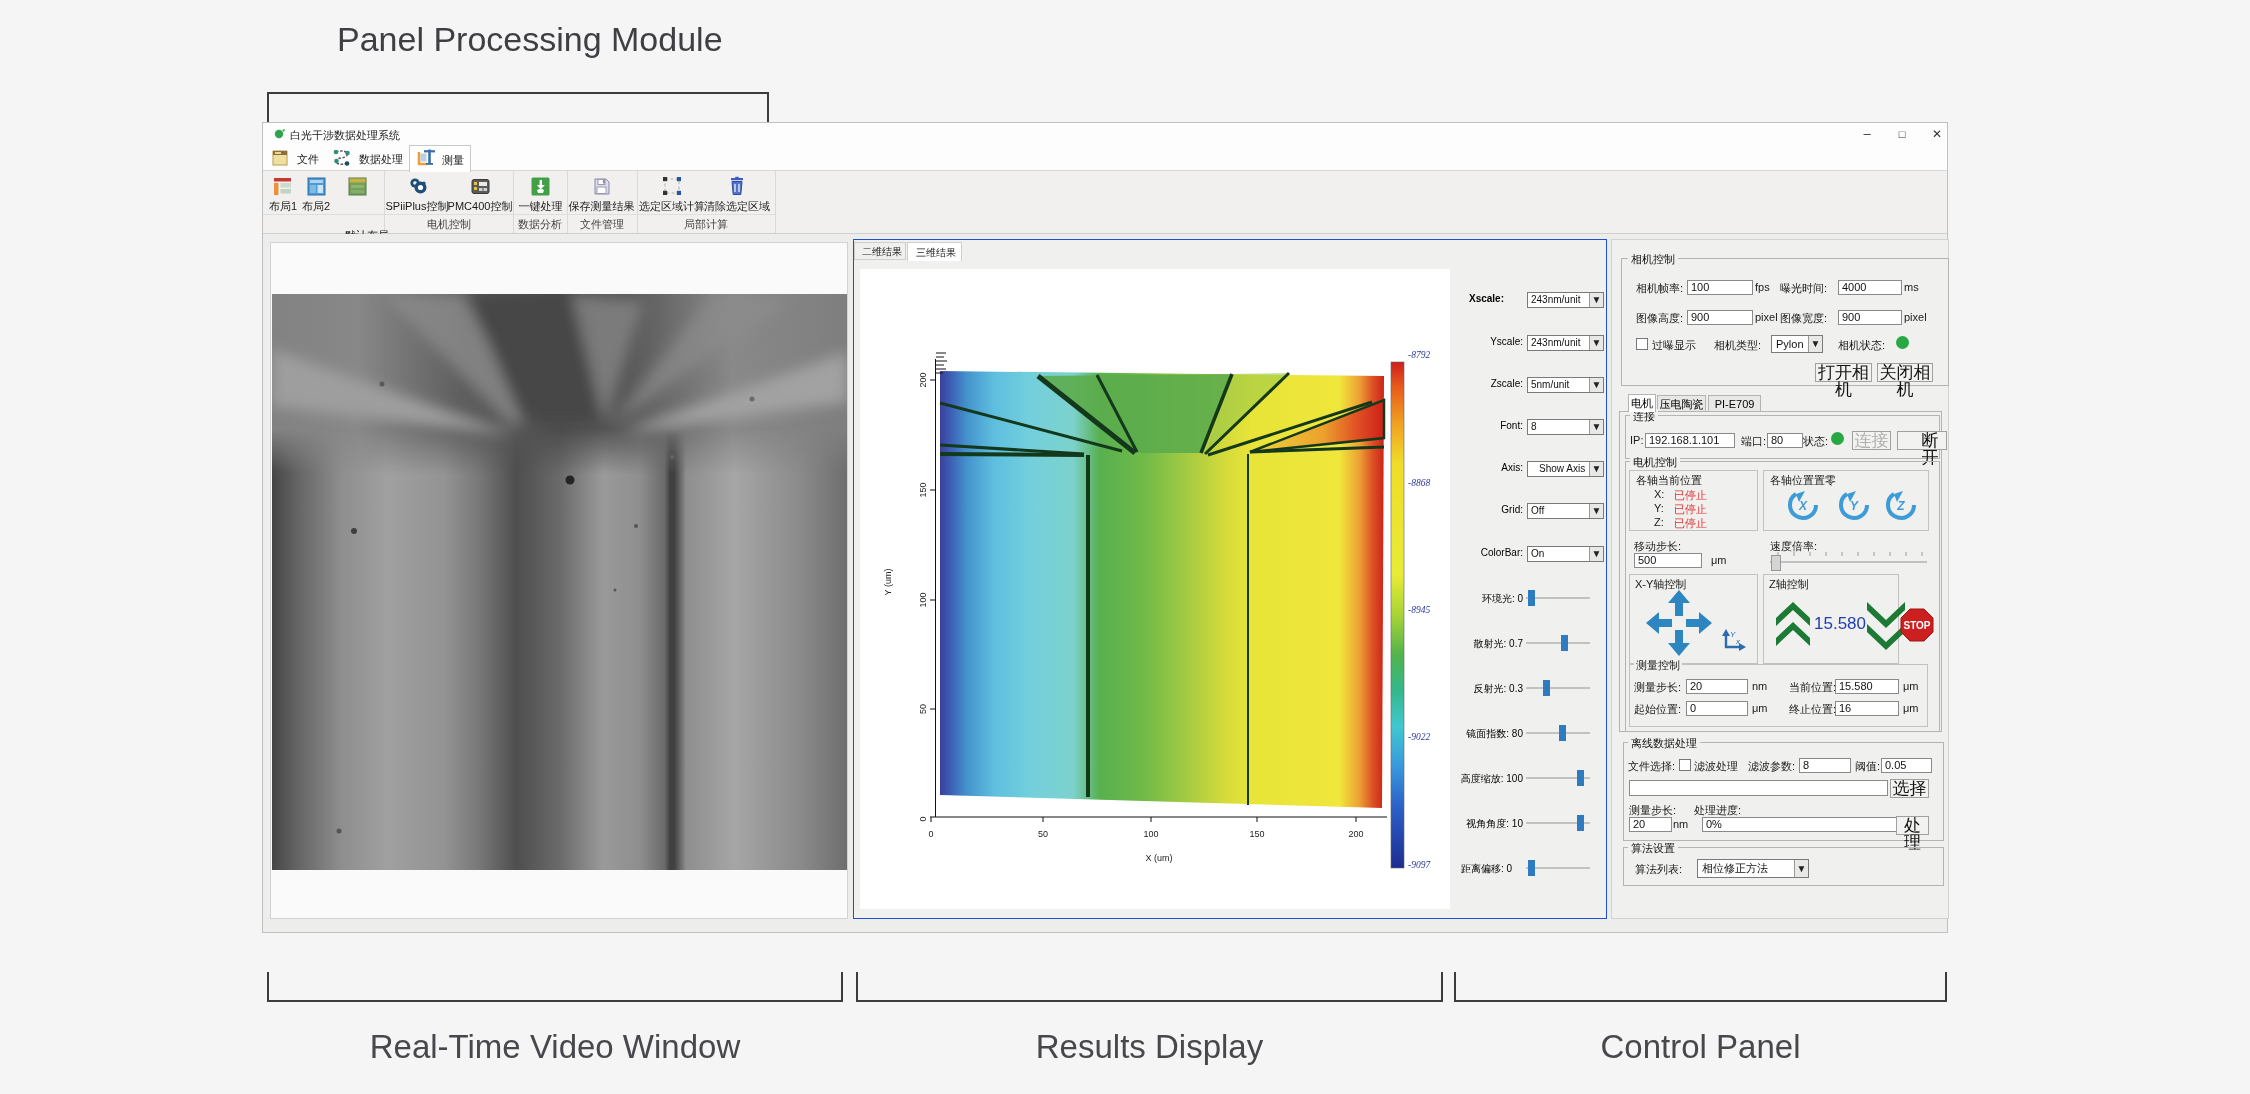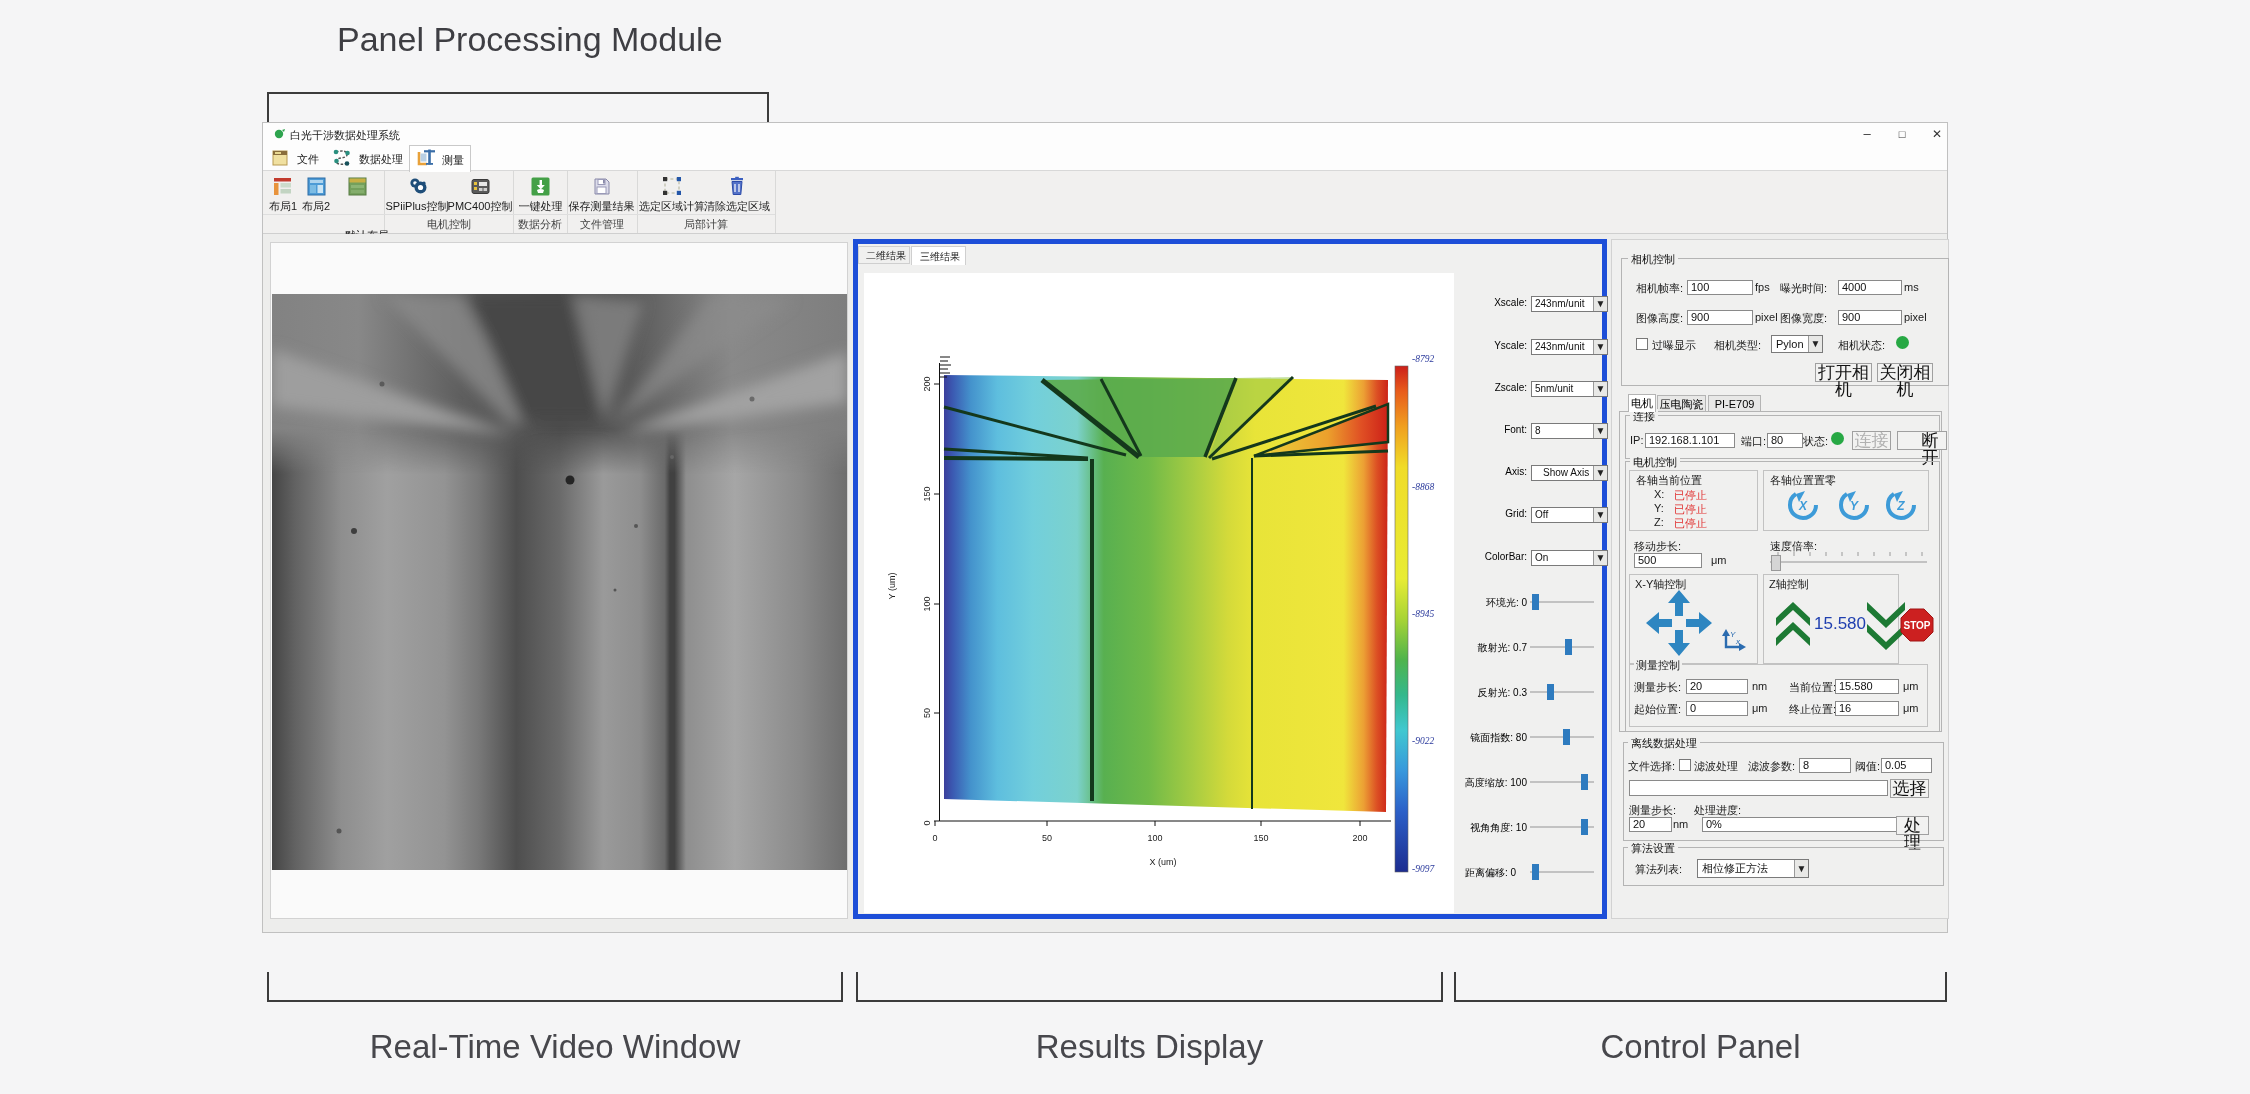--- a/index.html
+++ b/index.html
@@ -200,21 +200,21 @@
         <circle cx="67" cy="537" r="2.5" fill="#555"></circle>
         <circle cx="364" cy="232" r="2" fill="#555"></circle>
         <circle cx="400" cy="163" r="2" fill="#666"></circle>
         <circle cx="343" cy="296" r="1.5" fill="#555"></circle>
         <circle cx="110" cy="90" r="2.5" fill="#5a5a5a"></circle>
         <circle cx="480" cy="105" r="2.5" fill="#6a6a6a"></circle>
         <circle cx="248" cy="586" r="2" fill="#4a4a4a"></circle>
       </svg>
     </div>
 
-    <div class="abs" style="left:590px;top:5px;width:754px;height:680px;background:#f0f0ef;border:5px solid #1d4ed8;box-sizing:border-box;">
+    <div class="abs" style="left:590px;top:5px;width:754px;height:680px;background:#f0f0ef;border:1px solid #1d4ed8;box-sizing:border-box;">
       <div class="abs" style="left:0px;top:2px;width:52px;height:18px;background:#f0f0ef;border:1px solid #cfcfcf;box-sizing:border-box;">
           <div class="cns" style="margin:2px 0 0 7px;">二维结果</div>
         </div>
       <div class="abs" style="left:53px;top:2px;width:55px;height:19px;background:#fff;border:1px solid #cfcfcf;border-bottom:none;box-sizing:border-box;">
           <div class="cns" style="margin:3px 0 0 8px;">三维结果</div>
         </div>
       <svg class="abs" style="left:6px;top:29px;background:#fff" width="590" height="640" viewBox="0 0 590 640">
         <defs>
           <linearGradient id="surf" x1="0" y1="0" x2="1" y2="0">
             <stop offset="0" stop-color="#3c3f9c"></stop>
@@ -294,21 +294,21 @@
         <rect x="531" y="93" width="13" height="506" fill="url(#jet)" stroke="#666" stroke-width="0.6"></rect>
         <g font-size="9.5" fill="#2b3a9c" font-family="Liberation Serif" font-style="italic">
           <text x="548" y="89">-8792</text>
           <text x="548" y="217">-8868</text>
           <text x="548" y="344">-8945</text>
           <text x="548" y="471">-9022</text>
           <text x="548" y="599">-9097</text>
         </g>
       </svg>
       <div class="abs" style="left:596px;top:29px;width:156px;height:640px;font-size:10px;">
-        <div class="abs" style="left:0;top:24px;width:73px;text-align:right;">Xscale:</div>
+        <div class="abs" style="left:0;top:24px;width:73px;text-align:center;font-weight:bold;">Xscale:</div>
           <div class="ddl" style="left:77px;top:23px;width:75px;height:14px;"><span style="margin-left:3px;line-height:14px;display:inline-block;">243nm/unit</span><span class="ar" style="line-height:14px;">▼</span></div>
         <div class="abs" style="left:0;top:67px;width:73px;text-align:right;">Yscale:</div>
           <div class="ddl" style="left:77px;top:66px;width:75px;height:14px;"><span style="margin-left:3px;line-height:14px;display:inline-block;">243nm/unit</span><span class="ar" style="line-height:14px;">▼</span></div>
         <div class="abs" style="left:0;top:109px;width:73px;text-align:right;">Zscale:</div>
           <div class="ddl" style="left:77px;top:108px;width:75px;height:14px;"><span style="margin-left:3px;line-height:14px;display:inline-block;">5nm/unit</span><span class="ar" style="line-height:14px;">▼</span></div>
         <div class="abs" style="left:0;top:151px;width:73px;text-align:right;">Font:</div>
           <div class="ddl" style="left:77px;top:150px;width:75px;height:14px;"><span style="margin-left:3px;line-height:14px;display:inline-block;">8</span><span class="ar" style="line-height:14px;">▼</span></div>
         <div class="abs" style="left:0;top:193px;width:73px;text-align:right;">Axis:</div>
           <div class="ddl" style="left:77px;top:192px;width:75px;height:14px;"><span style="margin-left:11px;line-height:14px;display:inline-block;">Show Axis</span><span class="ar" style="line-height:14px;">▼</span></div>
         <div class="abs" style="left:0;top:235px;width:73px;text-align:right;">Grid:</div>

